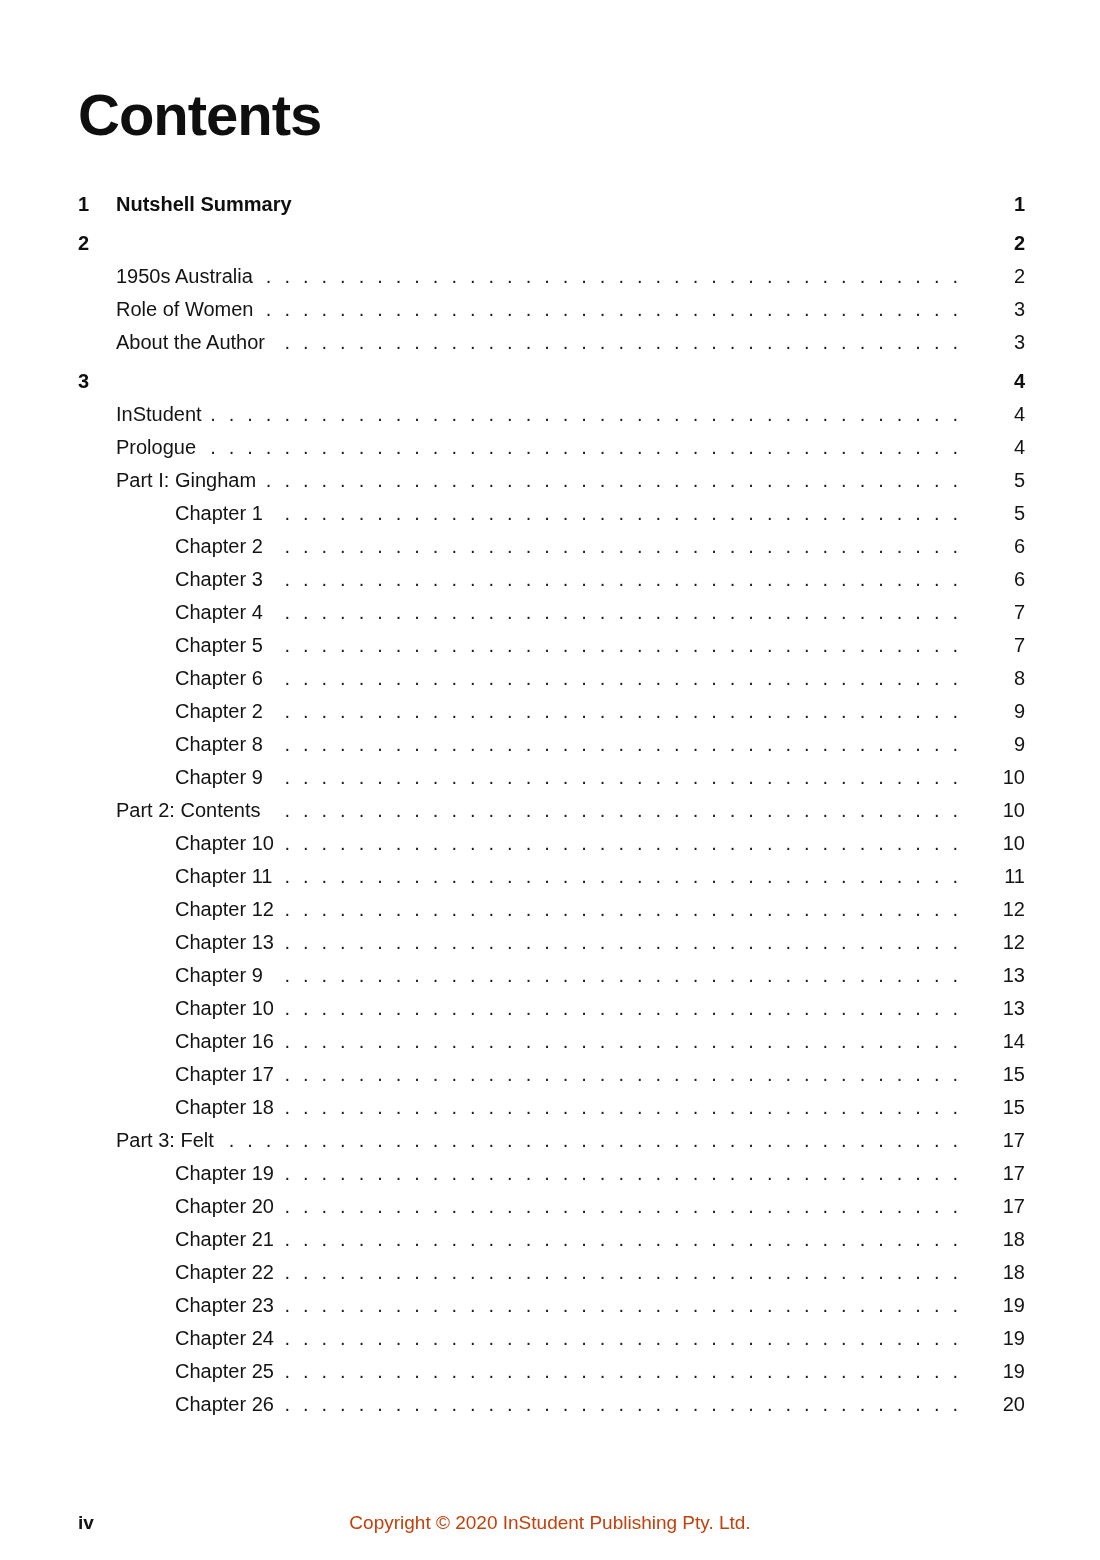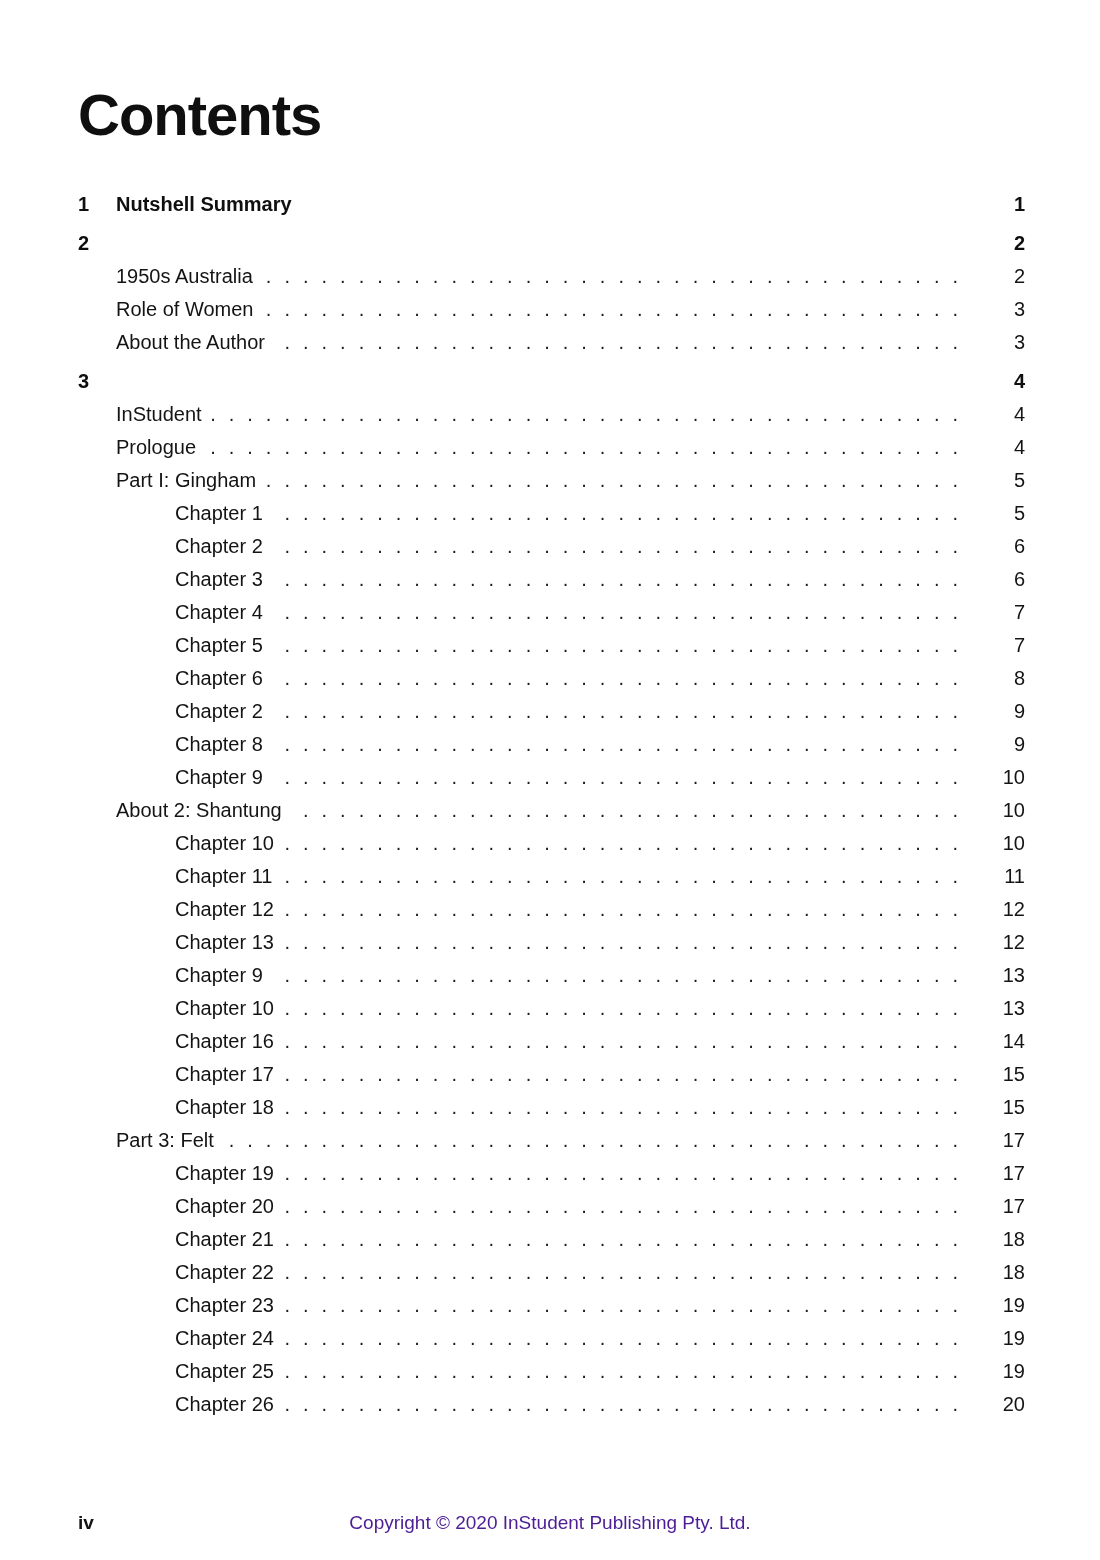--- a/index.html
+++ b/index.html
@@ -81,21 +81,21 @@
     position: absolute;
     left: 78px;
     font-weight: 700;
   }
   .copyright {
     position: absolute;
     left: 0;
     right: 0;
     text-align: center;
     font-weight: 400;
-    color: #4c1d95;
+    color: #c2410c;
   }
 </style>
 </head>
 <body>
 
 <div class="page">
   <div class="content">
     <h1 class="doc-title">Contents</h1>
     <div class="toc-list" id="toc-list">
         <div class="row section">
@@ -199,21 +199,21 @@
     <span class="pg">9</span>
   </div>
         <div class="row chapter">
 
     <span class="label">Chapter 9</span>
     <span class="leader">................................................................................</span>
     <span class="pg">10</span>
   </div>
         <div class="row sub">
 
-    <span class="label">About 2: Shantung</span>
+    <span class="label">Part 2: Contents</span>
     <span class="leader">................................................................................</span>
     <span class="pg">10</span>
   </div>
         <div class="row chapter">
 
     <span class="label">Chapter 10</span>
     <span class="leader">................................................................................</span>
     <span class="pg">10</span>
   </div>
         <div class="row chapter">

